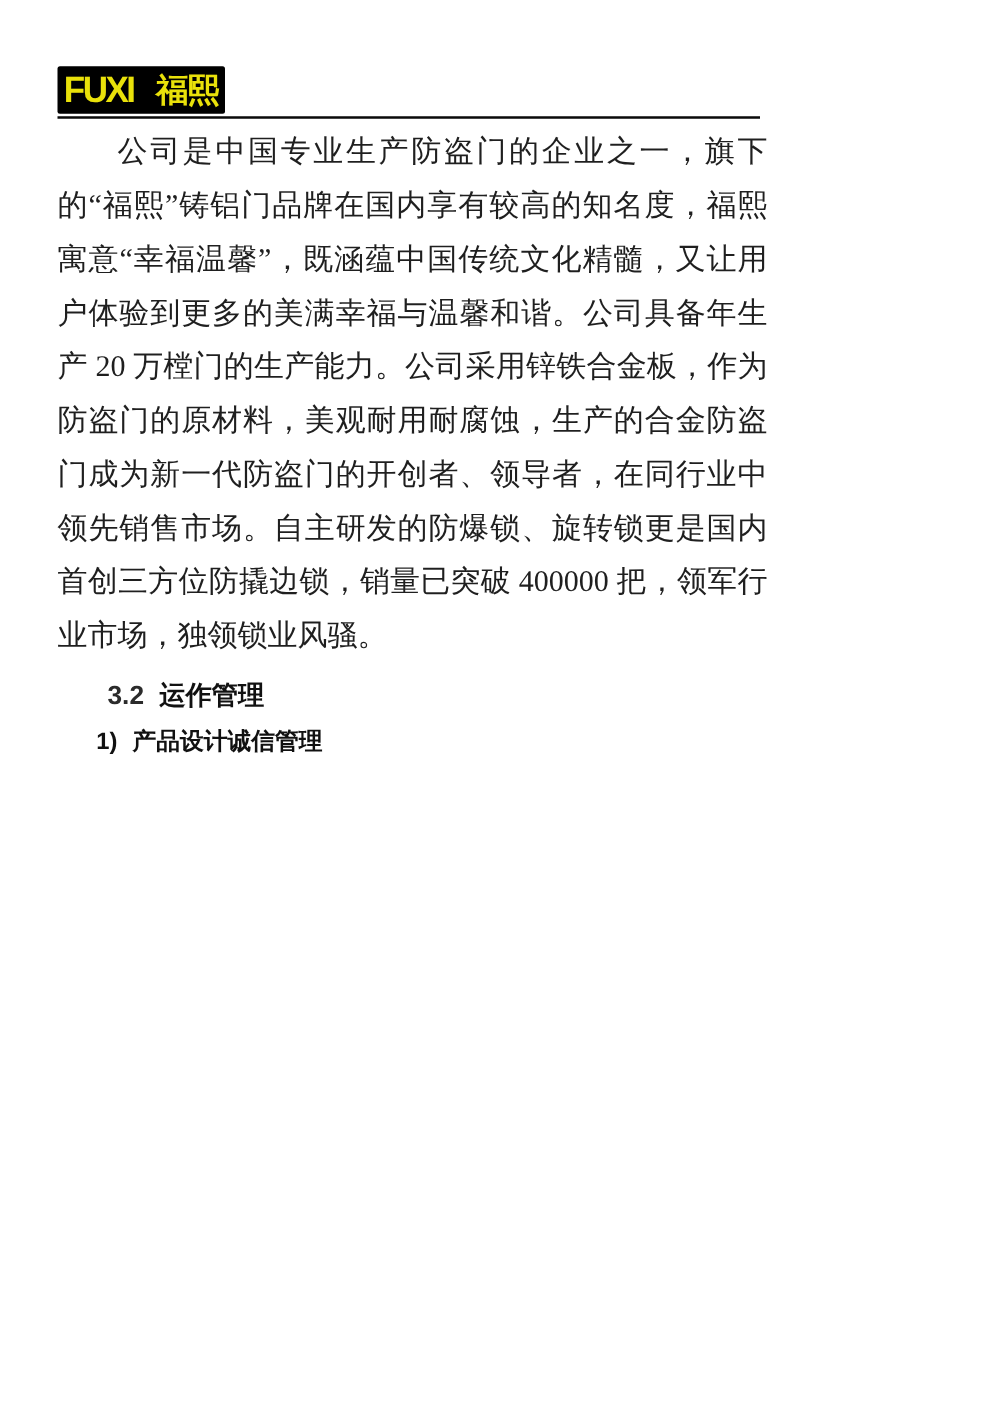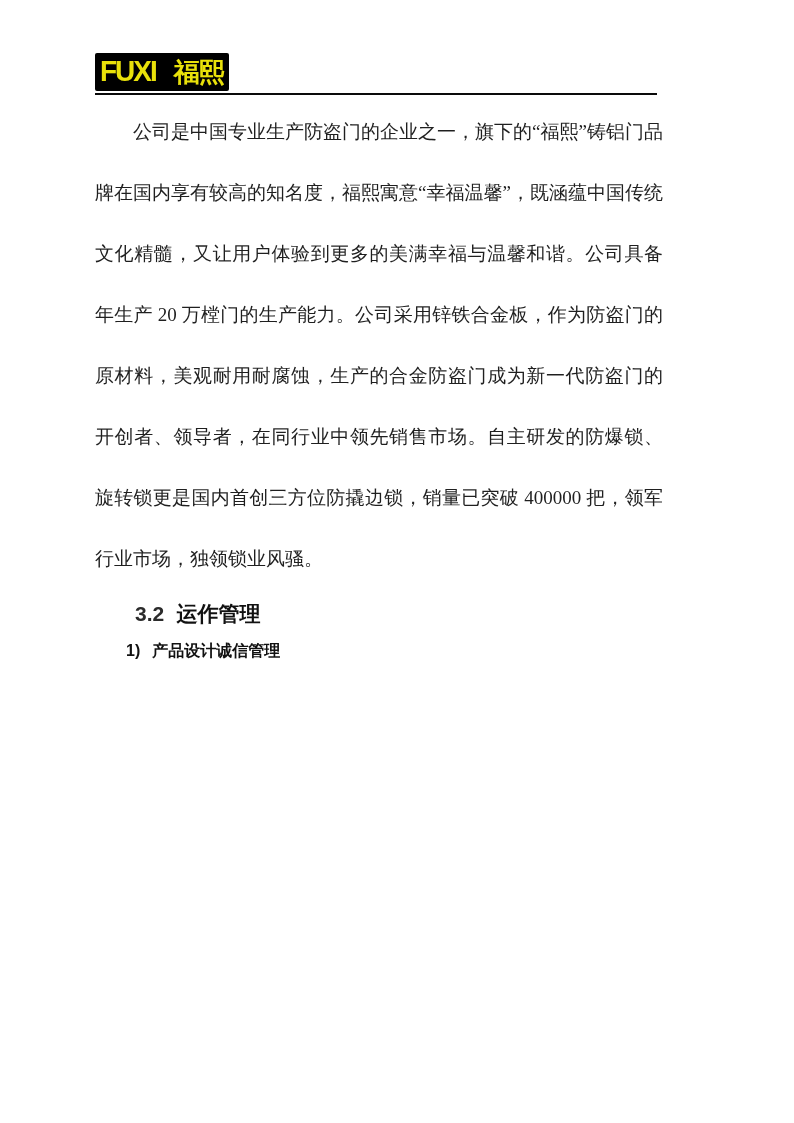--- a/index.html
+++ b/index.html
@@ -6,21 +6,21 @@
   html, body { background: #ffffff; }
   body {
     width: 794px; height: 1123px;
     font-family: "Liberation Serif", "DejaVu Serif", serif;
     color: #212121;
     overflow: hidden;
   }
   .page {
     width: 794px; height: 1123px;
     background: #ffffff;
-    padding: 53px 113px 0 95px;
+    padding: 53px 113px 0 46px;
     position: relative;
   }
   
   .header {
     width: 562px;
     border-bottom: 2px solid #0a0a0a;
     padding-bottom: 2px;
   }
   .logo {
     display: inline-flex;
@@ -44,22 +44,22 @@
     font-weight: 700;
     font-size: 26px;
     color: #e9e10a;
     line-height: 1;
     margin-left: 18px;
     letter-spacing: -1px;
   }
   
   .doc-body { width: 568px; }
   .para {
-    font-size: 19px;
-    line-height: 61px;
+    font-size: 24px;
+    line-height: 43px;
     text-align: justify;
     text-indent: 2em;
     color: #1f1f1f;
   }
   .para-intro { margin-top: 6px; }
   .section-heading {
     margin: 10px 0 0 40px;
     font-size: 21px;
     line-height: 30px;
     white-space: nowrap;
@@ -72,21 +72,21 @@
   .sec-title {
     font-family: "Liberation Sans", "DejaVu Sans", sans-serif;
     font-weight: 700;
     color: #111111;
     margin-left: 7px;
     margin-top: 41px;
   }
   .item-heading {
     margin: 8px 0 2px 31px;
     font-family: "Liberation Sans", "DejaVu Sans", sans-serif;
-    font-size: 16px;
+    font-size: 19px;
     line-height: 28px;
     font-weight: 700;
     color: #111111;
     white-space: nowrap;
   }
   .item-label { margin-right: 12px; }
   .para-item { margin: 2px 0 6px 0; }
 </style>
 </head>
 <body>

